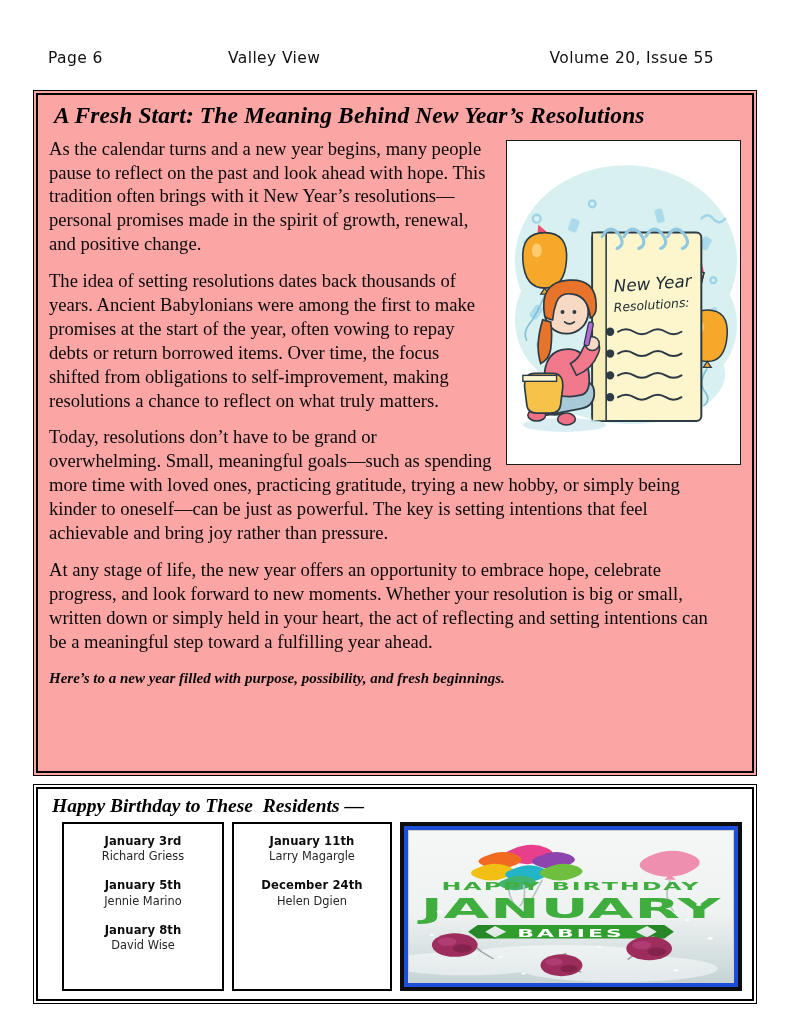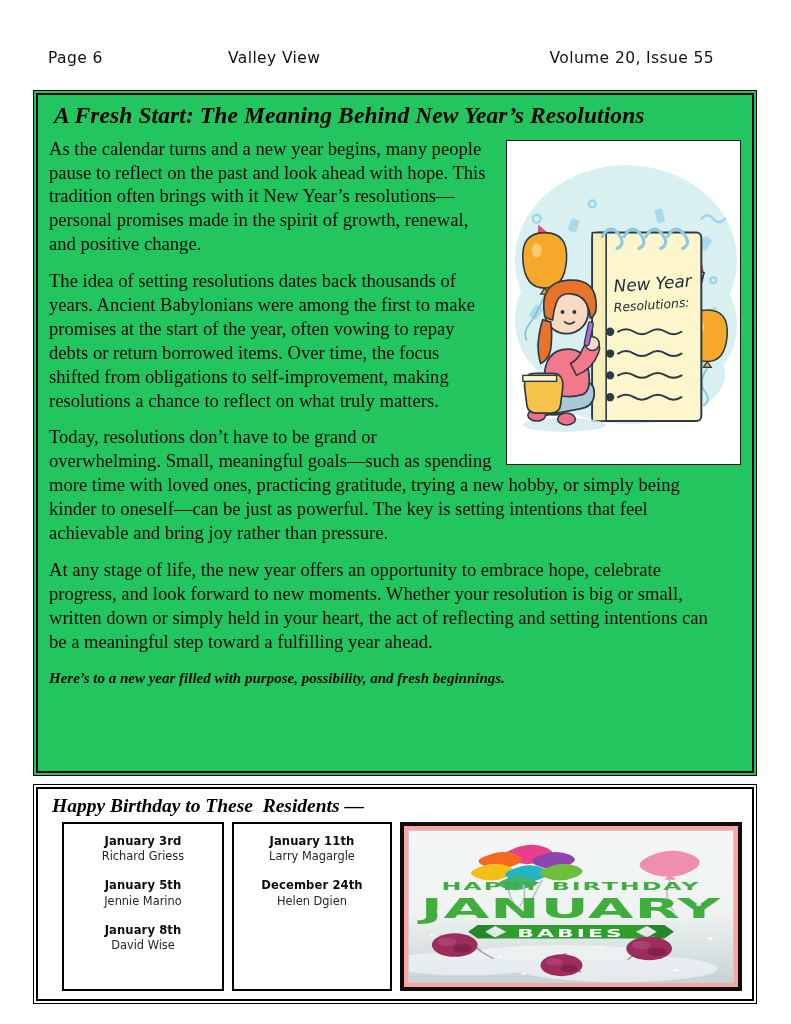--- a/index.html
+++ b/index.html
@@ -37,21 +37,21 @@
   
   .article-box {
     position: absolute;
     left: 33px;
     top: 90px;
     width: 724px;
     height: 686px;
     border: 1px solid #000;
     padding: 2px;
     box-sizing: border-box;
-    background: #22c55e;
+    background: #fca5a5;
   }
   .article-inner {
     width: 100%;
     height: 100%;
     border: 2px solid #000;
     box-sizing: border-box;
     padding: 7px 11px 6px 11px;
     position: relative;
   }
 
@@ -161,21 +161,21 @@
     font-size: 11.4px;
     line-height: 1.32;
     color: #262626;
   }
 
   
   .bday-poster-frame {
     flex: 1;
     border: 4px solid #0d0d0d;
     box-sizing: border-box;
-    background: #fca5a5;
+    background: #1d4ed8;
     padding: 4px;
     position: relative;
     overflow: hidden;
   }
   .bday-poster-inner {
     width: 100%;
     height: 100%;
     border: 1px solid #cfcfcf;
     box-sizing: border-box;
     overflow: hidden;

